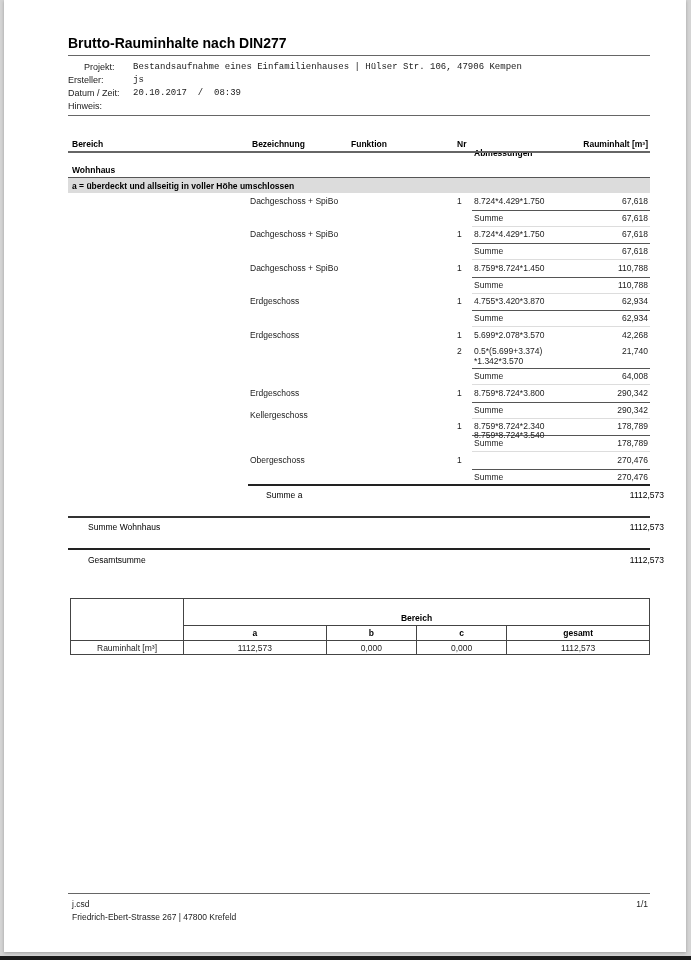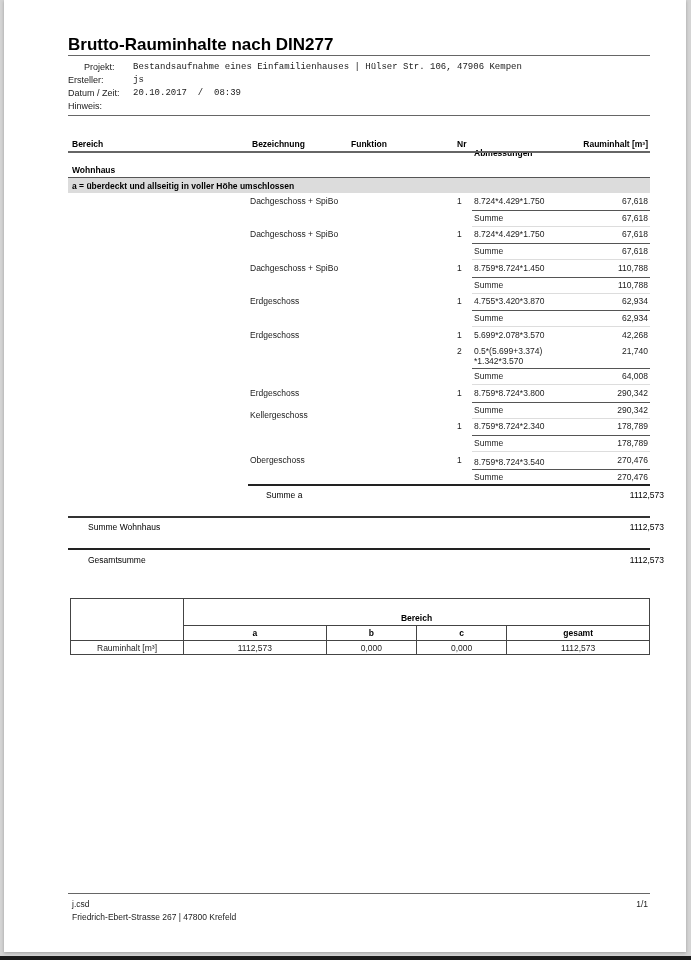--- a/index.html
+++ b/index.html
@@ -17,21 +17,21 @@
     background: #fff;
     box-shadow: 0 1px 3px rgba(0,0,0,0.25);
   }
   .bottom-bar {
     position: absolute; left: 0; bottom: 0;
     width: 691px; height: 4px; background: #1a1a1a;
   }
   .abs { position: absolute; }
   .title {
     left: 68px; top: 35px;
-    font-size: 17px; font-weight: bold; color: #000;
+    font-size: 14px; font-weight: bold; color: #000;
   }
   .hline { position: absolute; height: 0; border-top: 1px solid #555; }
   .meta { font-size: 9px; color: #222; }
   .meta-label { position: absolute; left: 68px; }
   .meta-value { position: absolute; left: 133px; font-family: Liberation Mono, monospace; }
   .th { font-size: 8.5px; font-weight: bold; color: #000; position: absolute; }
   .cell { font-size: 8.5px; color: #222; position: absolute; white-space: nowrap; }
   .right { text-align: right; }
   .bold { font-weight: normal; color: #000; margin-left: 16px; }
   .graybar {
@@ -153,21 +153,21 @@
       <div class="cell" style="left:474px; top:421.39999999999986px;">8.759*8.724*2.340</div>
       <div class="cell right" style="left:560px; width:88px; top:421.39999999999986px;">178,789</div>
       <div class="hline" style="left:472px; top:435.09999999999985px; width:178px; border-top:1px solid #555;"></div>
       <div class="cell" style="left:474px; top:438.09999999999985px;">Summe</div>
       <div class="cell right" style="left:560px; width:88px; top:438.09999999999985px;">178,789</div>
       <div class="hline" style="left:472px; top:451.09999999999985px; width:178px; border-top:1px solid #ddd;"></div>
     </div>
     <div>
       <div class="cell" style="left:250px; top:454.79999999999984px;">Obergeschoss</div>
       <div class="cell" style="left:457px; top:454.79999999999984px;">1</div>
-      <div class="cell" style="left:474px; top:457px;">8.759*8.724*3.540</div>
+      <div class="cell" style="left:474px; top:430px;">8.759*8.724*3.540</div>
       <div class="cell right" style="left:560px; width:88px; top:454.79999999999984px;">270,476</div>
       <div class="hline" style="left:472px; top:468.49999999999983px; width:178px; border-top:1px solid #555;"></div>
       <div class="cell" style="left:474px; top:471.49999999999983px;">Summe</div>
       <div class="cell right" style="left:560px; width:88px; top:471.49999999999983px;">270,476</div>
       <div class="hline" style="left:472px; top:484.49999999999983px; width:178px; border-top:1px solid #ddd;"></div>
     </div>
   </div>
 
 <div class="hline" style="left:248px; top:484px; width:402px; border-top:2px solid #222;"></div>
 <div class="cell bold" style="left:250px; top:490px;">Summe a</div>

